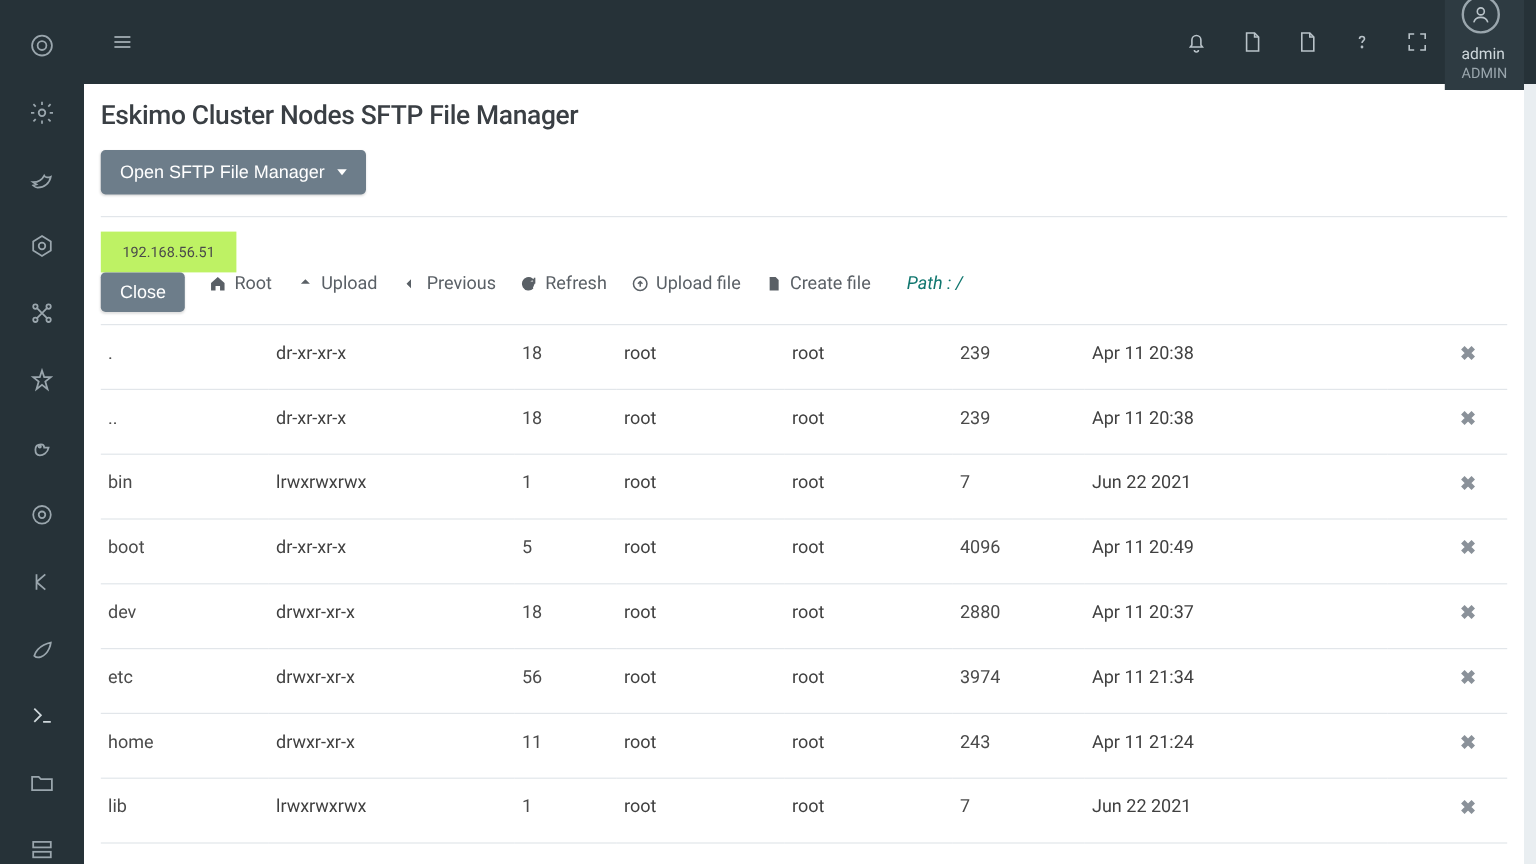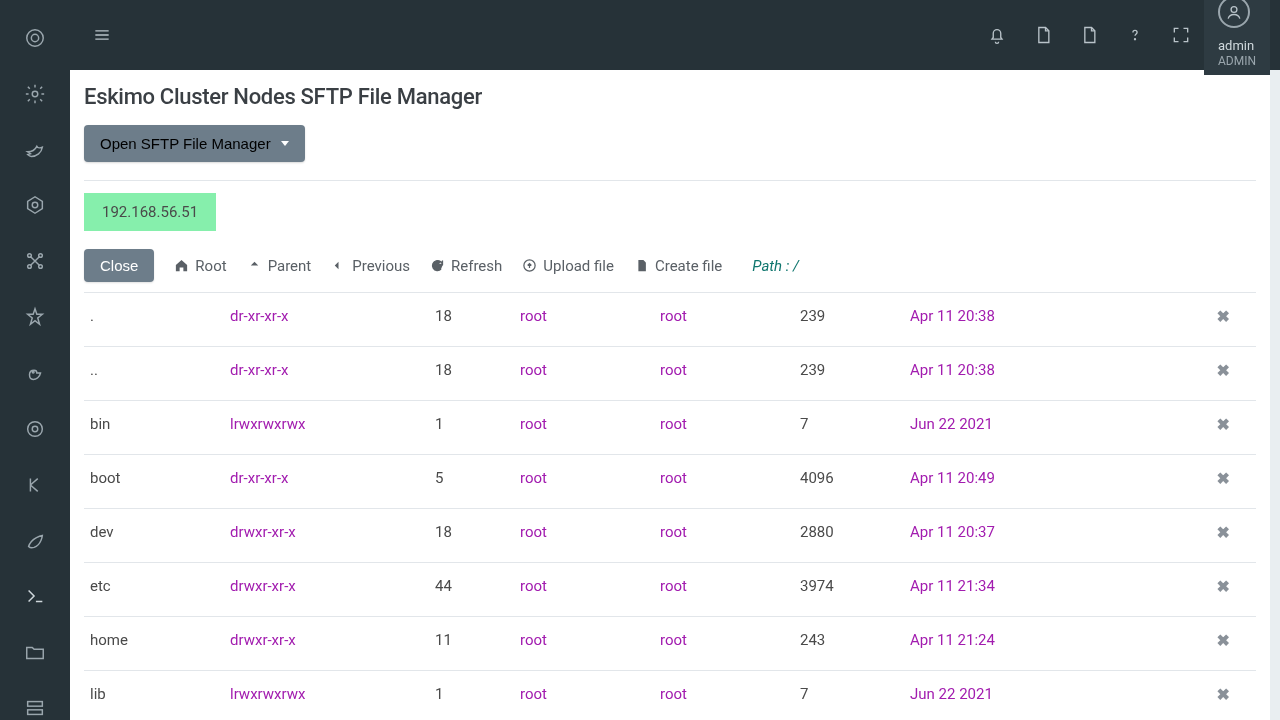--- a/index.html
+++ b/index.html
@@ -70,61 +70,61 @@
   
   .content {
     flex:1 1 auto; overflow-y:auto; padding:14px 14px 0 14px;
     border-right: 10px solid #e9eef1;
   }
   .page-title {
     font-size:22px; font-weight:500; color:#3a3f44; letter-spacing:-0.3px;
   }
   .dropdown-btn {
     margin-top:16px;
-    background:#6d7d8a; color:#000000; border:none; border-radius:4px;
+    background:#6d7d8a; color:#ffffff; border:none; border-radius:4px;
     padding:10px 16px; font-size:15px; cursor:pointer;
     display:inline-flex; align-items:center; gap:8px;
     box-shadow:0 1px 2px rgba(0,0,0,.15);
   }
   .dropdown-btn .caret {
     width:0; height:0; border-left:4px solid transparent; border-right:4px solid transparent;
     border-top:5px solid #fff; margin-left:2px;
   }
 
   hr.sep { border:none; border-top:1px solid #e2e6ea; margin:18px 0 12px; }
 
   .host-tab {
-    display:inline-block; background:#86efac; color:#4a4a4a;
-    padding:10px 18px; border-radius:0; font-size:15px;
+    display:inline-block; background:#bef264; color:#4a4a4a;
+    padding:10px 18px; border-radius:0; font-size:12px;
   }
 
   
   .fm-toolbar {
-    display:flex; align-items:center; gap:20px; margin-top:18px;
+    display:flex; align-items:flex-start; gap:20px; 
     padding-bottom:10px; border-bottom:1px solid #e2e6ea;
     font-size:15px; color:#5a6066; flex-wrap:wrap;
   }
   .fm-toolbar .btn-close {
     background:#6d7d8a; color:#fff; border:none; border-radius:4px;
     padding:8px 16px; cursor:pointer; font-size:15px;
     box-shadow:0 1px 2px rgba(0,0,0,.12);
   }
   .fm-toolbar .tb-link {
     display:inline-flex; align-items:center; gap:6px; cursor:pointer; color:#5a6066;
   }
   .fm-toolbar .tb-link svg { width:15px; height:15px; fill:currentColor; }
   .fm-toolbar .path-label { margin-left:10px; color:#0f766e;font-style:italic; }
 
   
   table.ftable { width:100%; border-collapse:collapse; table-layout:fixed; }
   table.ftable td {
     padding:14px 6px 20px; border-bottom:1px solid #e2e6ea; vertical-align:top;
     font-size:15px; color:#4a4a4a; overflow:hidden; text-overflow:ellipsis; white-space:nowrap;
   }
-  table.ftable td.muted { color:#a21caf; }
+  table.ftable td.muted { color:#404040; }
   table.ftable td.del { text-align:right; padding-right:26px; }
   .del-x { color:#8a9199; cursor:pointer; font-weight:bold; font-size:16px; }
   
   
   .c-name  { width:140px; }
   .c-perm  { width:205px; }
   .c-link  { width:85px; }
   .c-own   { width:140px; }
   .c-grp   { width:140px; }
   .c-size  { width:110px; }
@@ -288,21 +288,21 @@
         <span class="tb-link">
           <svg viewBox="0 0 24 24">
               <path d="M3 11l9-8 9 8v10h-6v-6h-6v6H3z"></path>
             </svg>
           <span>Root</span>
         </span>
         <span class="tb-link">
           <svg viewBox="0 0 24 24">
               <path d="M12 19V6M6 12l6-6 6 6"></path>
             </svg>
-          <span>Parent</span>
+          <span>Upload</span>
         </span>
         <span class="tb-link">
           <svg viewBox="0 0 24 24">
               <path d="M19 12H6M12 6l-6 6 6 6"></path>
             </svg>
           <span>Previous</span>
         </span>
         <span class="tb-link">
           <svg viewBox="0 0 24 24" fill="none" stroke="currentColor" stroke-width="2">
               <path d="M20 12a8 8 0 10-2.3 5.7M20 4v6h-6"></path>
@@ -386,21 +386,21 @@
               <td>18</td>
               <td class="muted">root</td>
               <td class="muted">root</td>
               <td>2880</td>
               <td class="muted">Apr 11 20:37</td>
               <td class="del"><span class="del-x">✖</span></td>
             </tr>
             <tr>
               <td>etc</td>
               <td class="muted">drwxr-xr-x</td>
-              <td>44</td>
+              <td>56</td>
               <td class="muted">root</td>
               <td class="muted">root</td>
               <td>3974</td>
               <td class="muted">Apr 11 21:34</td>
               <td class="del"><span class="del-x">✖</span></td>
             </tr>
             <tr>
               <td>home</td>
               <td class="muted">drwxr-xr-x</td>
               <td>11</td>

